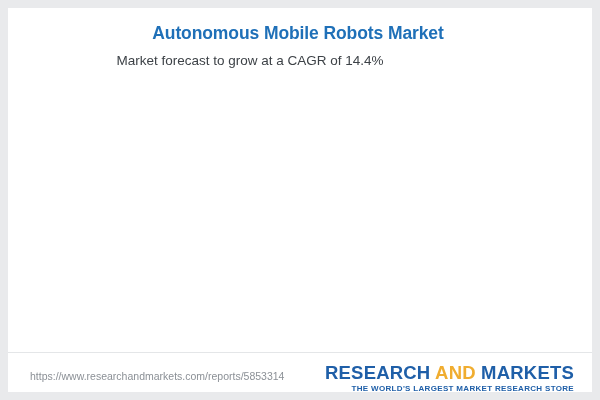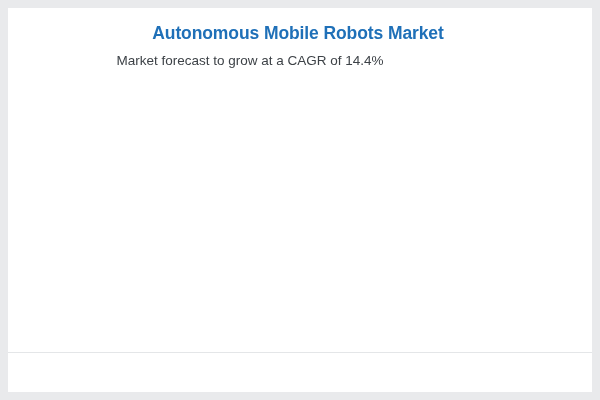--- a/index.html
+++ b/index.html
@@ -125,15 +125,20 @@
 
       
 
       
     </div>
 
   </div>
 
   <div id="footer-divider"></div>
 
+  <div id="footer-url">https://www.researchandmarkets.com/reports/5853314</div>
 
+  <div id="logo">
+    <div id="logo-wordmark"><span>RESEARCH </span><span id="logo-and">AND</span><span> MARKETS</span></div>
+    <div id="logo-tagline">THE WORLD'S LARGEST MARKET RESEARCH STORE</div>
+  </div>
 
 </div>
 
 </body></html>

